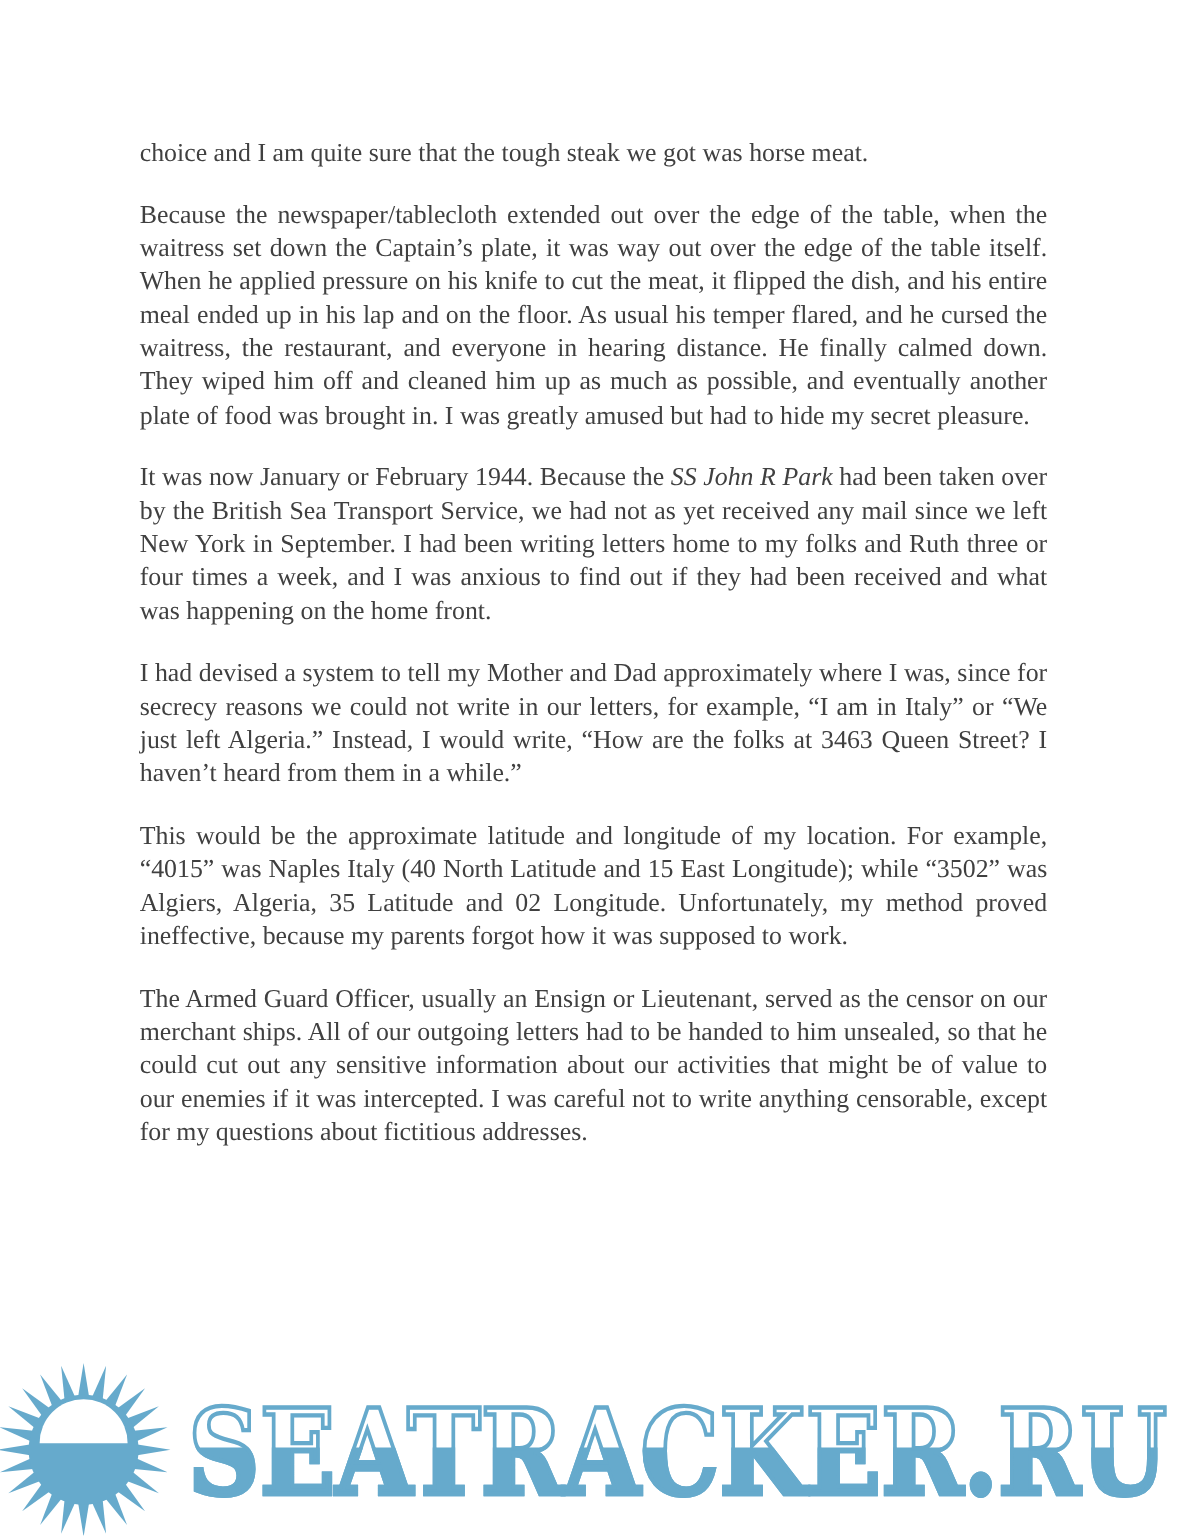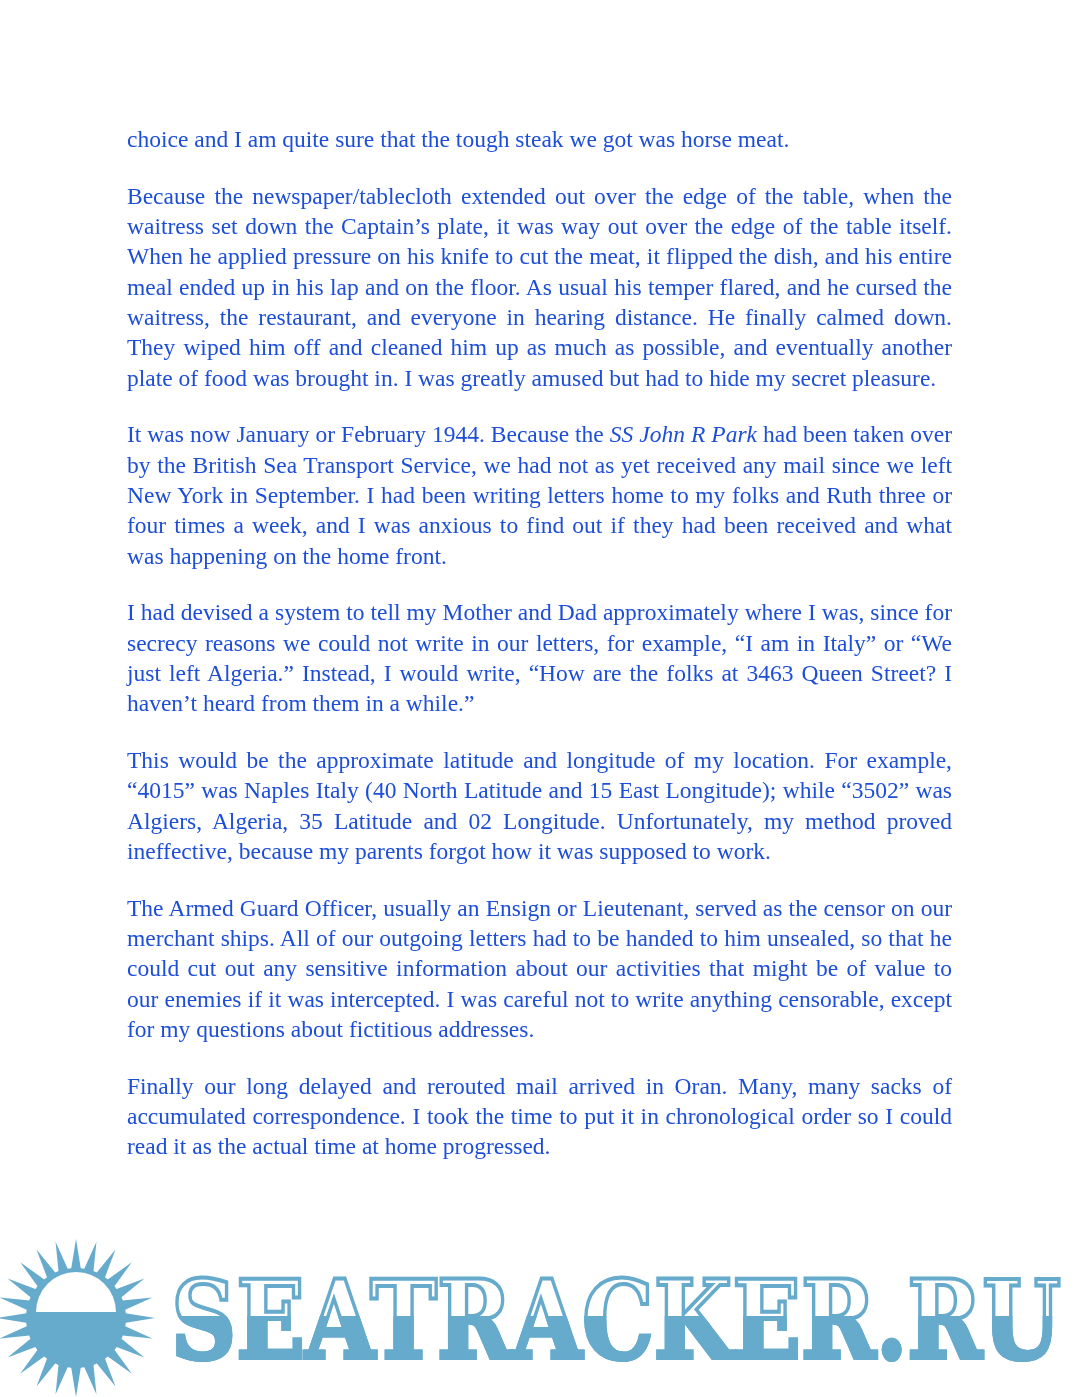--- a/index.html
+++ b/index.html
@@ -14,21 +14,21 @@
       overflow: hidden;
     }
     .page {
       position: absolute;
       left: 127px;
       top: 124px;
       width: 825px;
       font-family: "Liberation Serif", "DejaVu Serif", serif;
       font-size: 23.5px;
       line-height: 30.3px;
-      color: #1d4ed8;
+      color: #404040;
     }
     .para {
       margin: 0 0 26.5px 0;
       text-align: justify;
       text-align-last: left;
       hyphens: none;
     }
     .para em { font-style: italic; margin-top: 45px; }
 
     
@@ -58,21 +58,20 @@
 </head>
 <body>
 
 <div class="page">
   <p class="para">choice and I am quite sure that the tough steak we got was horse meat.</p>
   <p class="para">Because the newspaper/tablecloth extended out over the edge of the table, when the waitress set down the Captain’s plate, it was way out over the edge of the table itself. When he applied pressure on his knife to cut the meat, it flipped the dish, and his entire meal ended up in his lap and on the floor. As usual his temper flared, and he cursed the waitress, the restaurant, and everyone in hearing distance. He finally calmed down. They wiped him off and cleaned him up as much as possible, and eventually another plate of food was brought in. I was greatly amused but had to hide my secret pleasure.</p>
   <p class="para"><span>It was now January or February 1944. Because the </span><em>SS John R Park</em><span> had been taken over by the British Sea Transport Service, we had not as yet received any mail since we left New York in September. I had been writing letters home to my folks and Ruth three or four times a week, and I was anxious to find out if they had been received and what was happening on the home front.</span></p>
   <p class="para">I had devised a system to tell my Mother and Dad approximately where I was, since for secrecy reasons we could not write in our letters, for example, “I am in Italy” or “We just left Algeria.” Instead, I would write, “How are the folks at 3463 Queen Street? I haven’t heard from them in a while.”</p>
   <p class="para">This would be the approximate latitude and longitude of my location. For example, “4015” was Naples Italy (40 North Latitude and 15 East Longitude); while “3502” was Algiers, Algeria, 35 Latitude and 02 Longitude. Unfortunately, my method proved ineffective, because my parents forgot how it was supposed to work.</p>
   <p class="para">The Armed Guard Officer, usually an Ensign or Lieutenant, served as the censor on our merchant ships. All of our outgoing letters had to be handed to him unsealed, so that he could cut out any sensitive information about our activities that might be of value to our enemies if it was intercepted. I was careful not to write anything censorable, except for my questions about fictitious addresses.</p>
-  <p class="para">Finally our long delayed and rerouted mail arrived in Oran. Many, many sacks of accumulated correspondence. I took the time to put it in chronological order so I could read it as the actual time at home progressed.</p>
 </div>
 
 <div class="watermark">
   <svg class="sun" viewBox="0 0 155 158" xmlns="http://www.w3.org/2000/svg">
     <g transform="translate(76,80)" fill="#66aacc">
 
       <polygon points="0,-79 6,-42 -6,-42"></polygon>
       <polygon points="0,-79 6,-42 -6,-42" transform="rotate(15)"></polygon>
       <polygon points="0,-79 6,-42 -6,-42" transform="rotate(30)"></polygon>
       <polygon points="0,-79 6,-42 -6,-42" transform="rotate(45)"></polygon>

